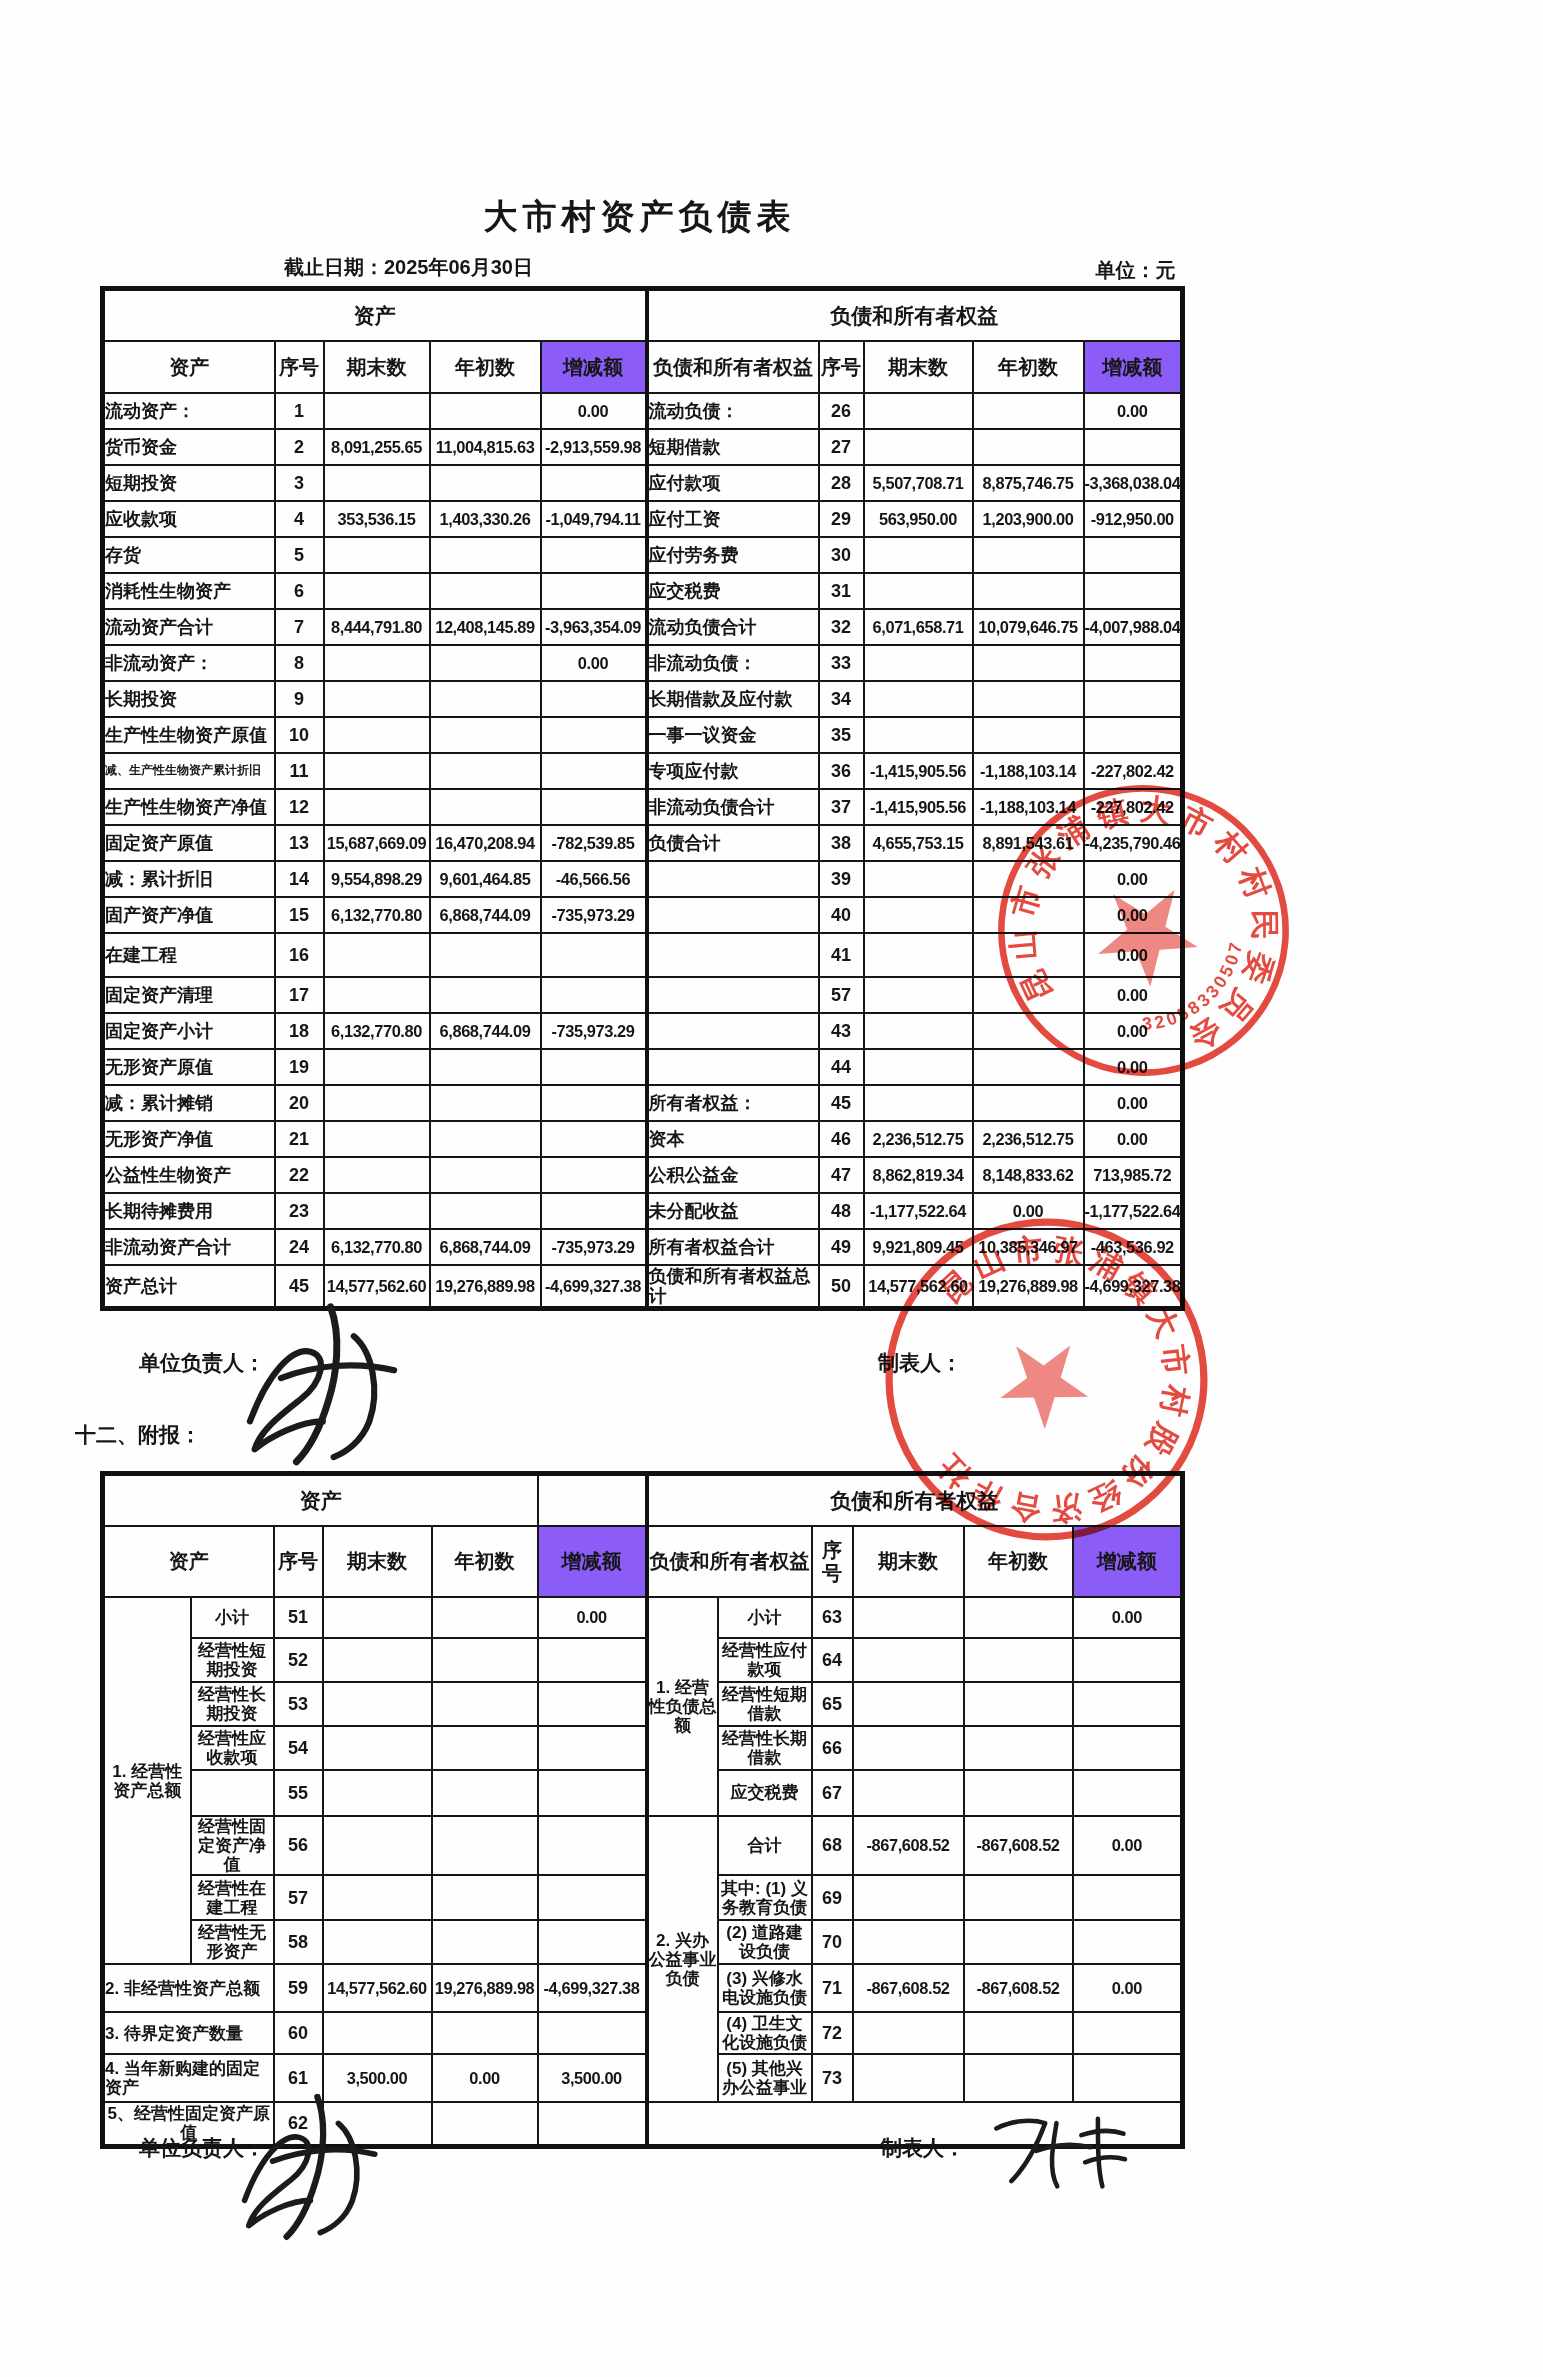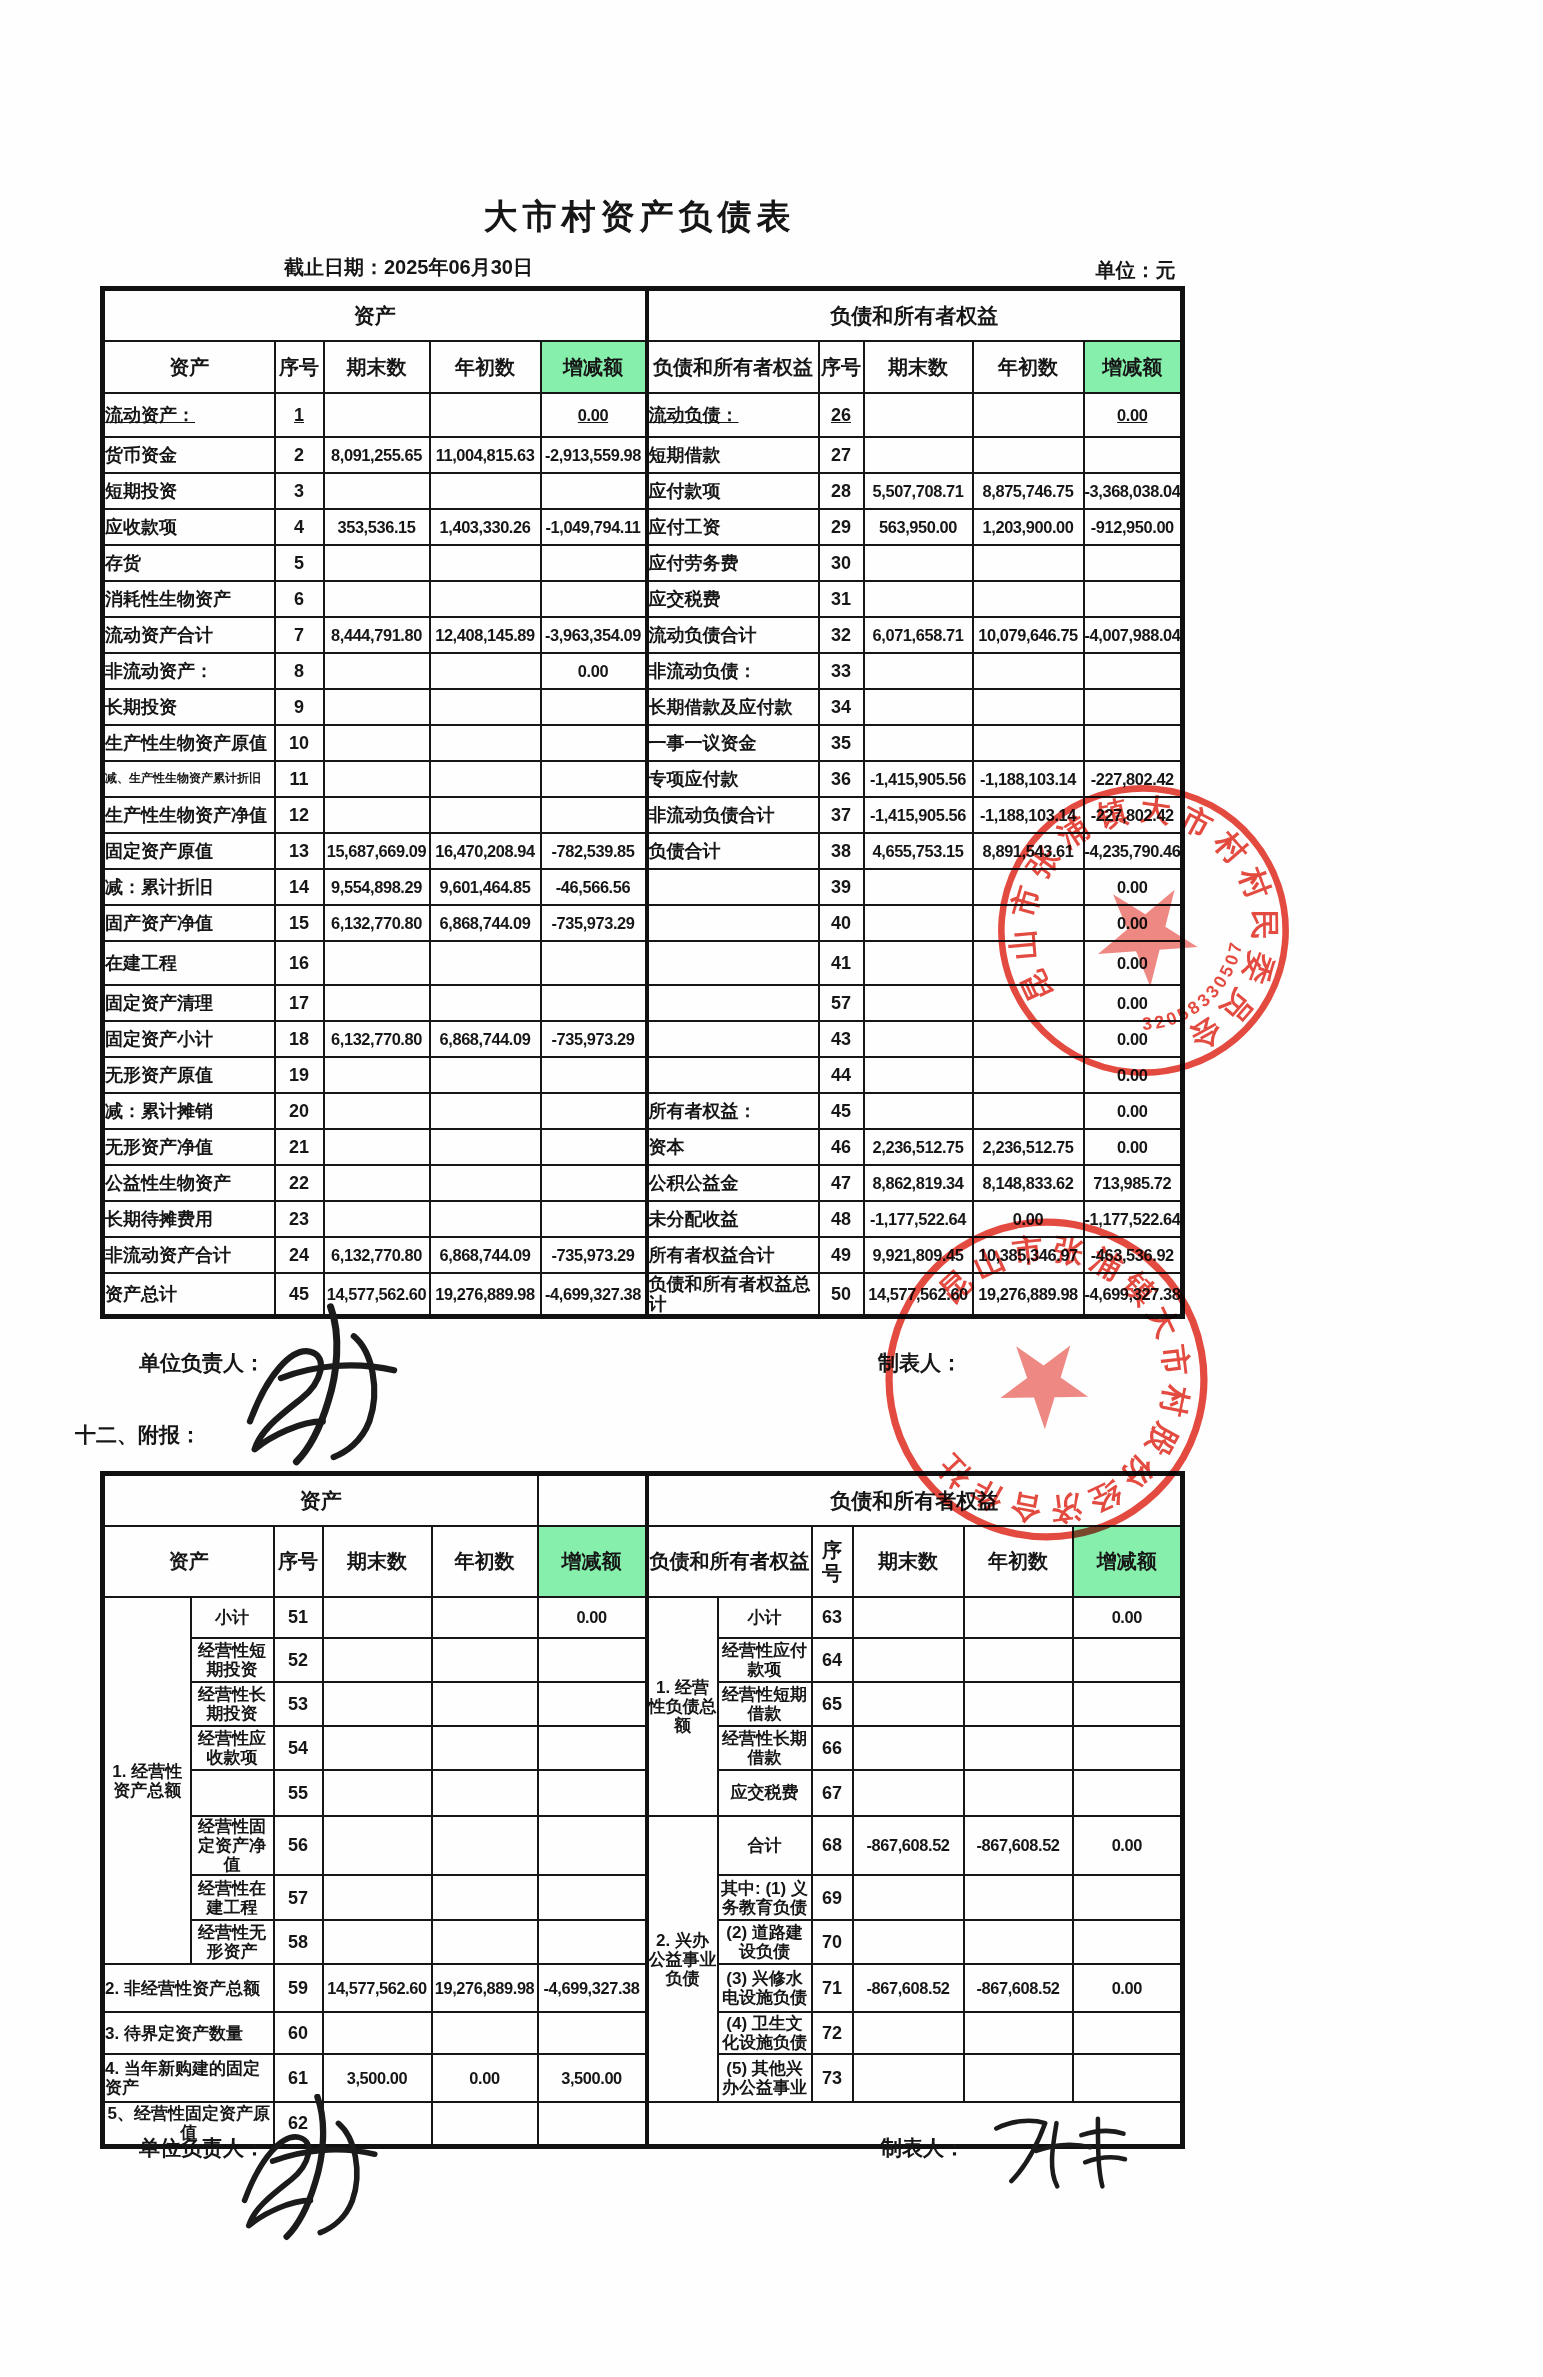--- a/index.html
+++ b/index.html
@@ -16,21 +16,21 @@
   table.sheet{position:absolute;left:100px;border-collapse:collapse;table-layout:fixed;
               width:1079px;background:transparent;}
   #t1{top:286px;}
   #t2{top:1471px;}
   .sheet td,.sheet th{border:2.1px solid #161616;padding:0;overflow:hidden;
         font-weight:bold;vertical-align:middle;line-height:1.12;}
   .sheet{border:5px solid #111;}
   .sec{font-size:21px;text-align:center;height:49px;}
   .colh{font-size:20px;text-align:center;height:50px;}
   #t2 .colh{height:69px;}
-  .shade{background:#86efac;}
+  .shade{background:#8b5cf6;}
   .lbl{font-size:18px;text-align:left;padding-left:9.3px;letter-spacing:0px;}
   .lbl.xs{font-size:12px;}
   .seq{font-size:18px;text-align:center;}
   .num{font-size:16.4px;text-align:center;letter-spacing:-0.4px;}
   .mid{border-left:4.3px solid #111 !important;}
   .glbl,.slbl{font-size:17px;text-align:center;padding:0 2.9px;}
   .wlbl{font-size:17px;text-align:left;padding-left:7.1px;}
   
   .sigline{position:absolute;font-size:21px;font-weight:bold;}
   .sig-svg{position:absolute;}
@@ -79,21 +79,21 @@
         <td class="colh">年初数</td>
         <td class="colh shade">增减额</td>
         <td class="colh mid">负债和所有者权益</td>
         <td class="colh">序号</td>
         <td class="colh">期末数</td>
         <td class="colh">年初数</td>
         <td class="colh shade">增减额</td>
       </tr>
     </tbody>
     <tbody class="rows">
-        <tr style="height: 44px; text-decoration: underline;">
+        <tr style="height: 36px;">
           <td class="lbl">流动资产：</td>
           <td class="seq">1</td>
           <td class="num"></td>
           <td class="num"></td>
           <td class="num">0.00</td>
           <td class="lbl mid">流动负债：</td>
           <td class="seq">26</td>
           <td class="num"></td>
           <td class="num"></td>
           <td class="num">0.00</td>

